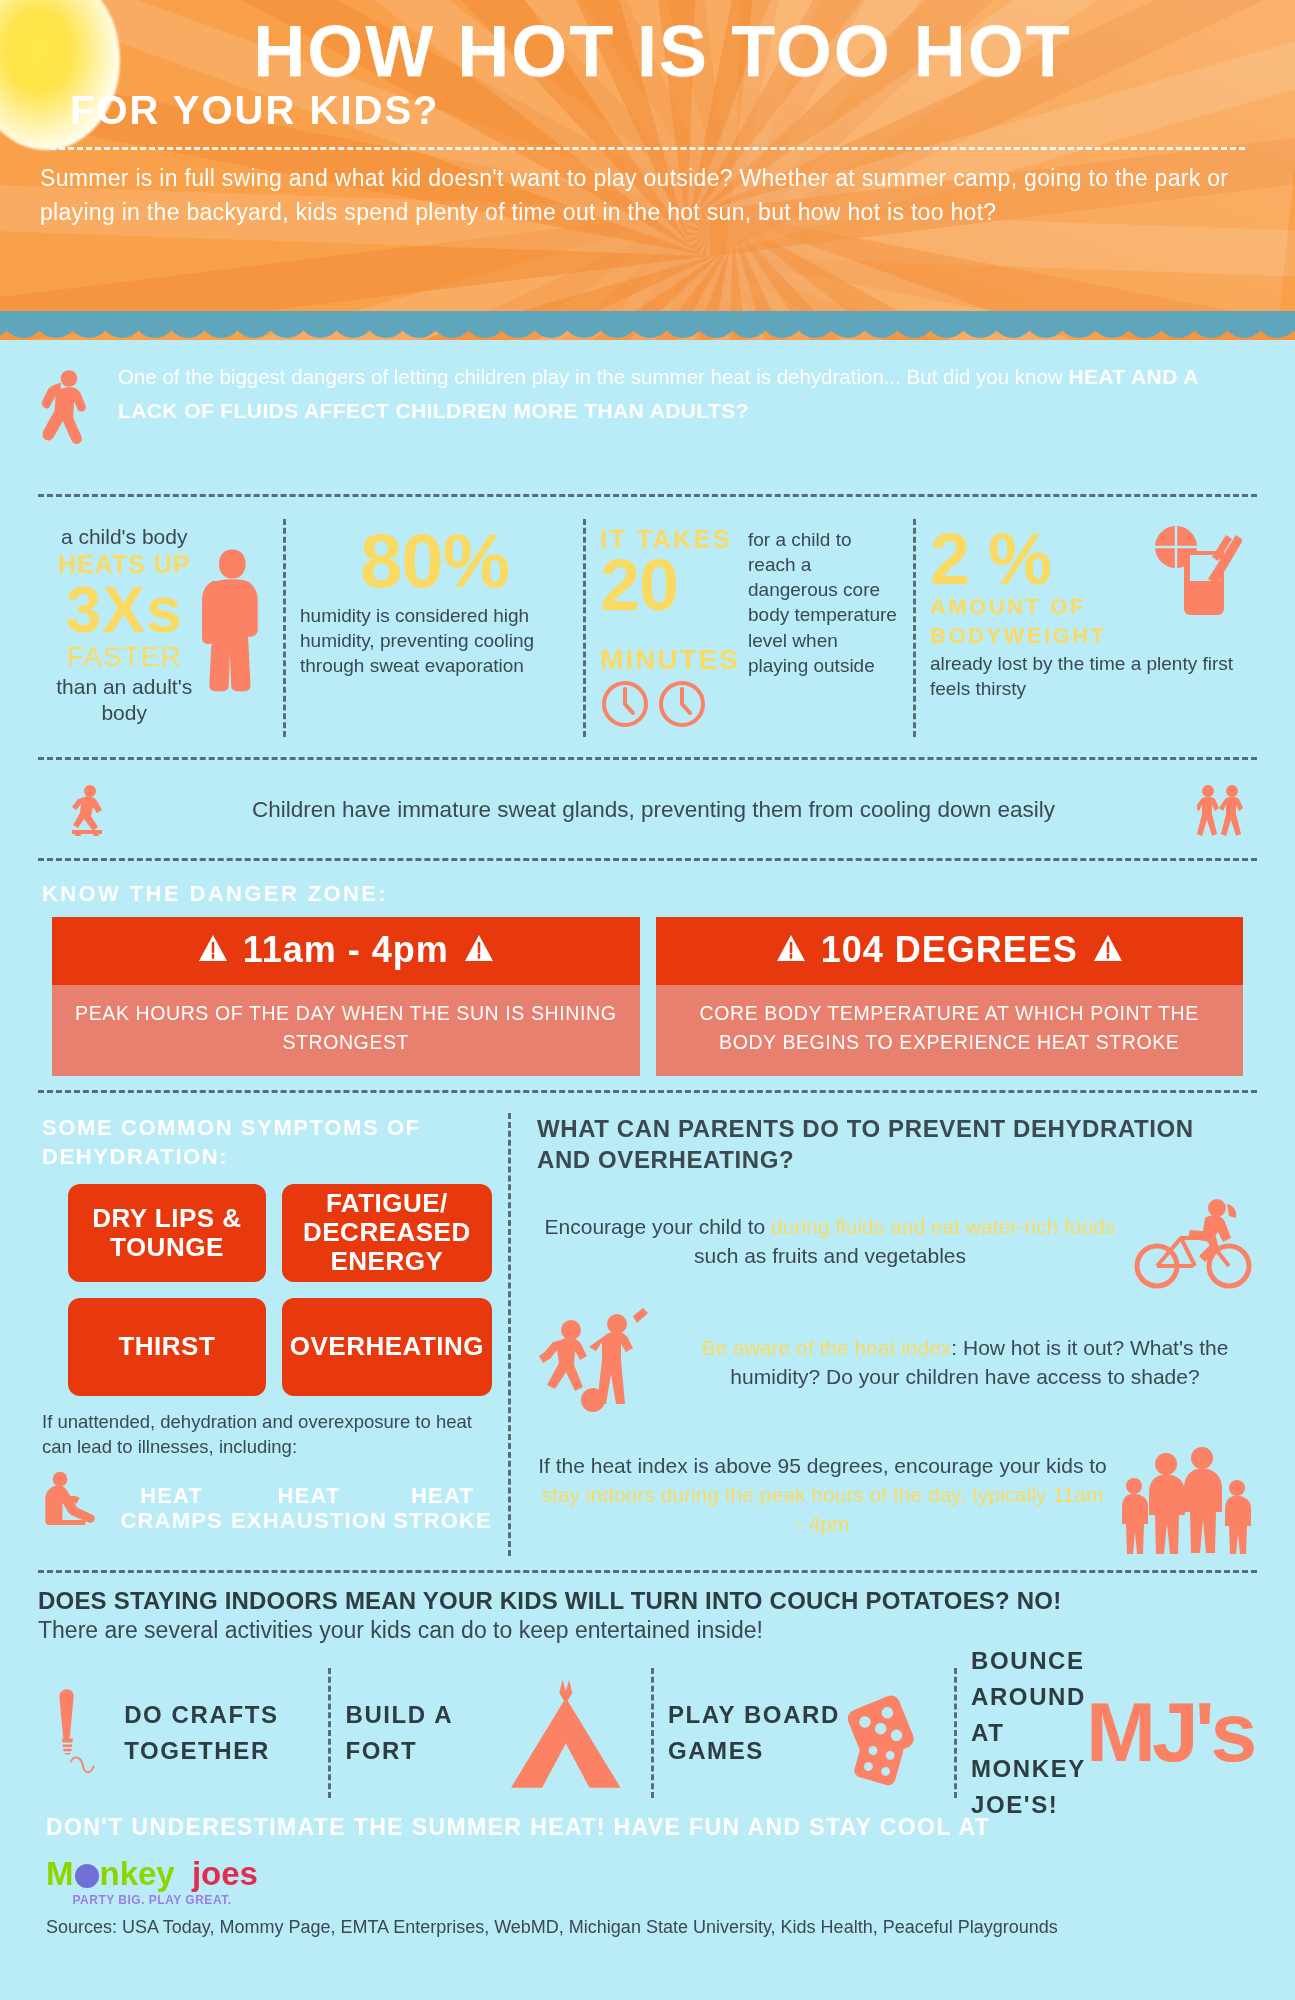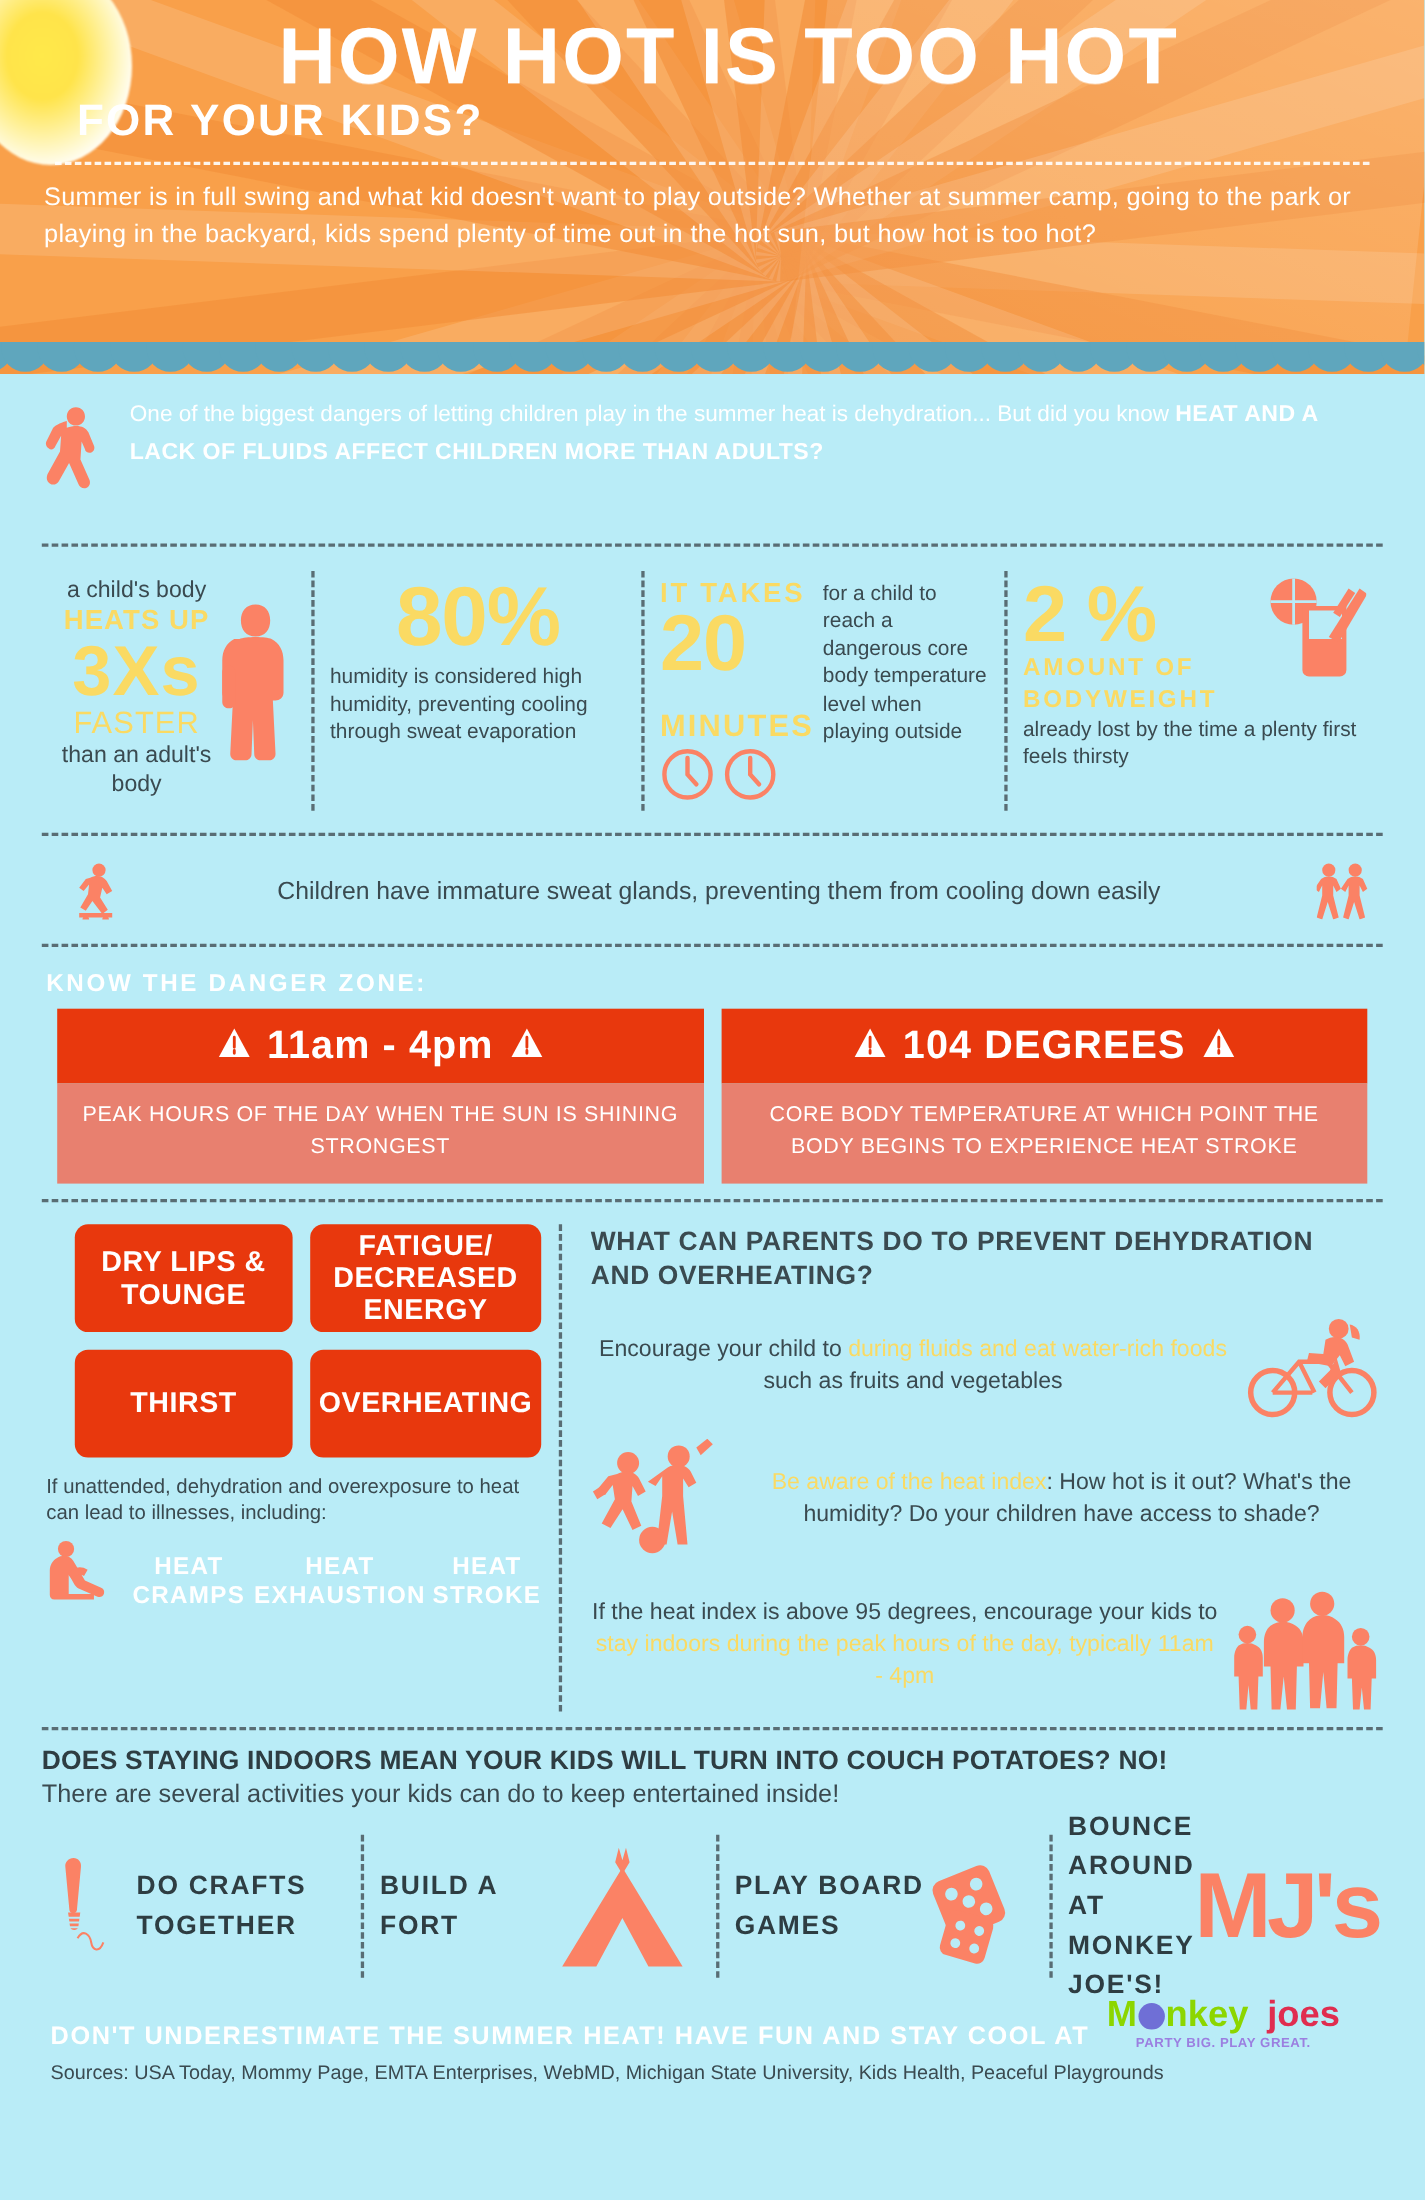--- a/index.html
+++ b/index.html
@@ -167,21 +167,21 @@
 
   
   .act-head { font-family:"Liberation Sans",sans-serif; font-weight:bold; font-size:24px; letter-spacing:.2px; color:#2e3d42; }
   .act-sub { font-family:"Liberation Sans",sans-serif; font-size:23px; color:#3a4a50; margin-top:2px; }
   .act-row { display:flex; align-items:center; margin-top:14px; height:150px; }
   .act { display:flex; align-items:center; height:150px; padding: 0 14px; }
   .act-label { font-family:"Liberation Sans",sans-serif; font-weight:bold; font-size:24px; letter-spacing:1.6px; color:#2e3d42; line-height:1.5; }
   .act-sep { border-left:3px dashed #596d74; height:130px; }
 
   
-  .foot-row { display:flex; align-items:flex-end; gap:16px; padding: 6px 0 0 8px; }
+  .foot-row { display:flex; align-items:flex-start; gap:16px; padding: 6px 0 0 8px; flex-direction: column; }
   .foot-cta { font-family:"Liberation Sans",sans-serif; font-weight:bold; font-size:23px; letter-spacing:1.4px; color:#ffffff; }
   .sources { font-family:"Liberation Sans",sans-serif; font-size:18px; color:#3a4a50; padding: 10px 0 0 8px; }
 
   .mj-logo { font-family:"Liberation Sans",sans-serif; font-weight:bold; font-size:84px; color:#fb8265; line-height:.82; letter-spacing:-4px; }
 </style>
 </head>
 <body>
 
 <div class="page">
 
@@ -417,20 +417,21 @@
           <div class="dz-bot">CORE BODY TEMPERATURE AT WHICH POINT THE BODY BEGINS TO EXPERIENCE HEAT STROKE</div>
         </div>
       </div>
     </div>
 
     <div class="dashed-h"></div>
 
     <div class="cols">
 
       <div class="colL">
+        <div class="sym-head">SOME COMMON SYMPTOMS OF DEHYDRATION:</div>
         <div class="sym-grid">
           <div class="sym-box">DRY LIPS &amp; TOUNGE</div>
           <div class="sym-box">FATIGUE/ DECREASED ENERGY</div>
           <div class="sym-box">THIRST</div>
           <div class="sym-box">OVERHEATING</div>
         </div>
         <div class="ill-note">If unattended, dehydration and overexposure to heat can lead to illnesses, including:</div>
         <div class="ill-row">
           <svg width="86" height="70" viewBox="0 0 86 70">
             <circle cx="22" cy="12" r="9" fill="#fb8265"></circle>

